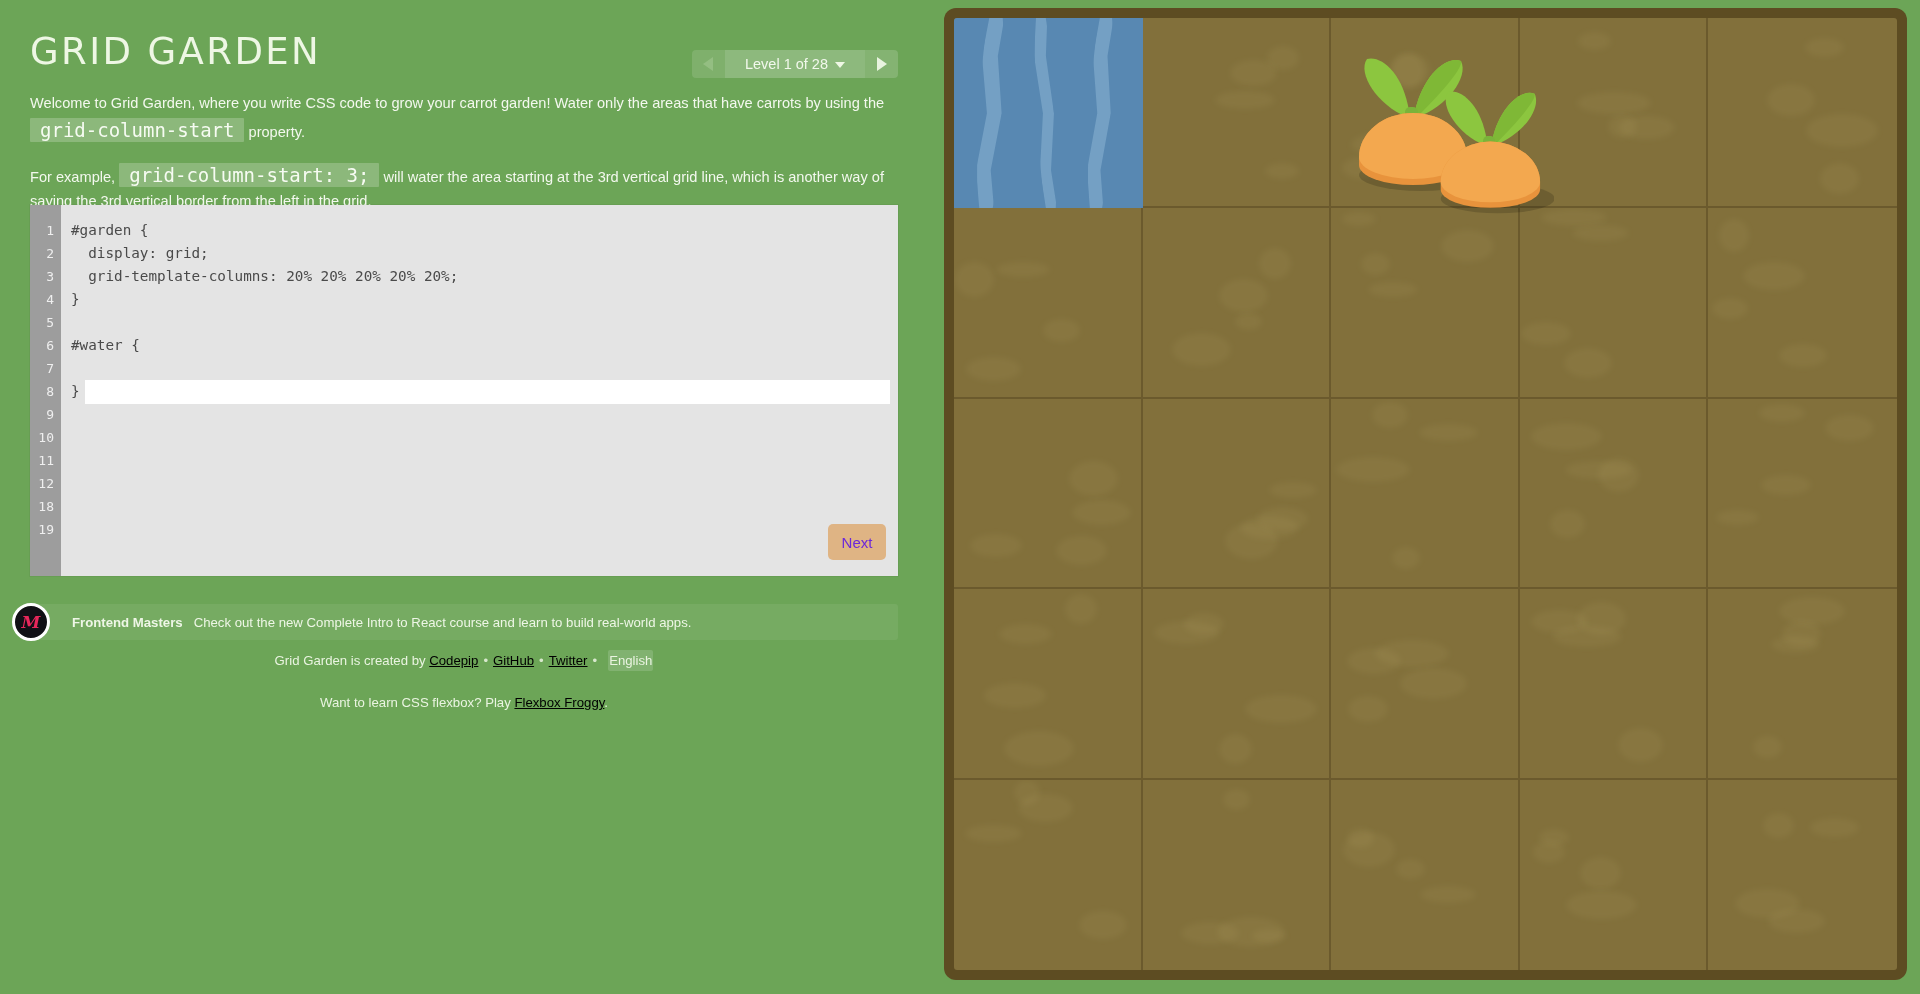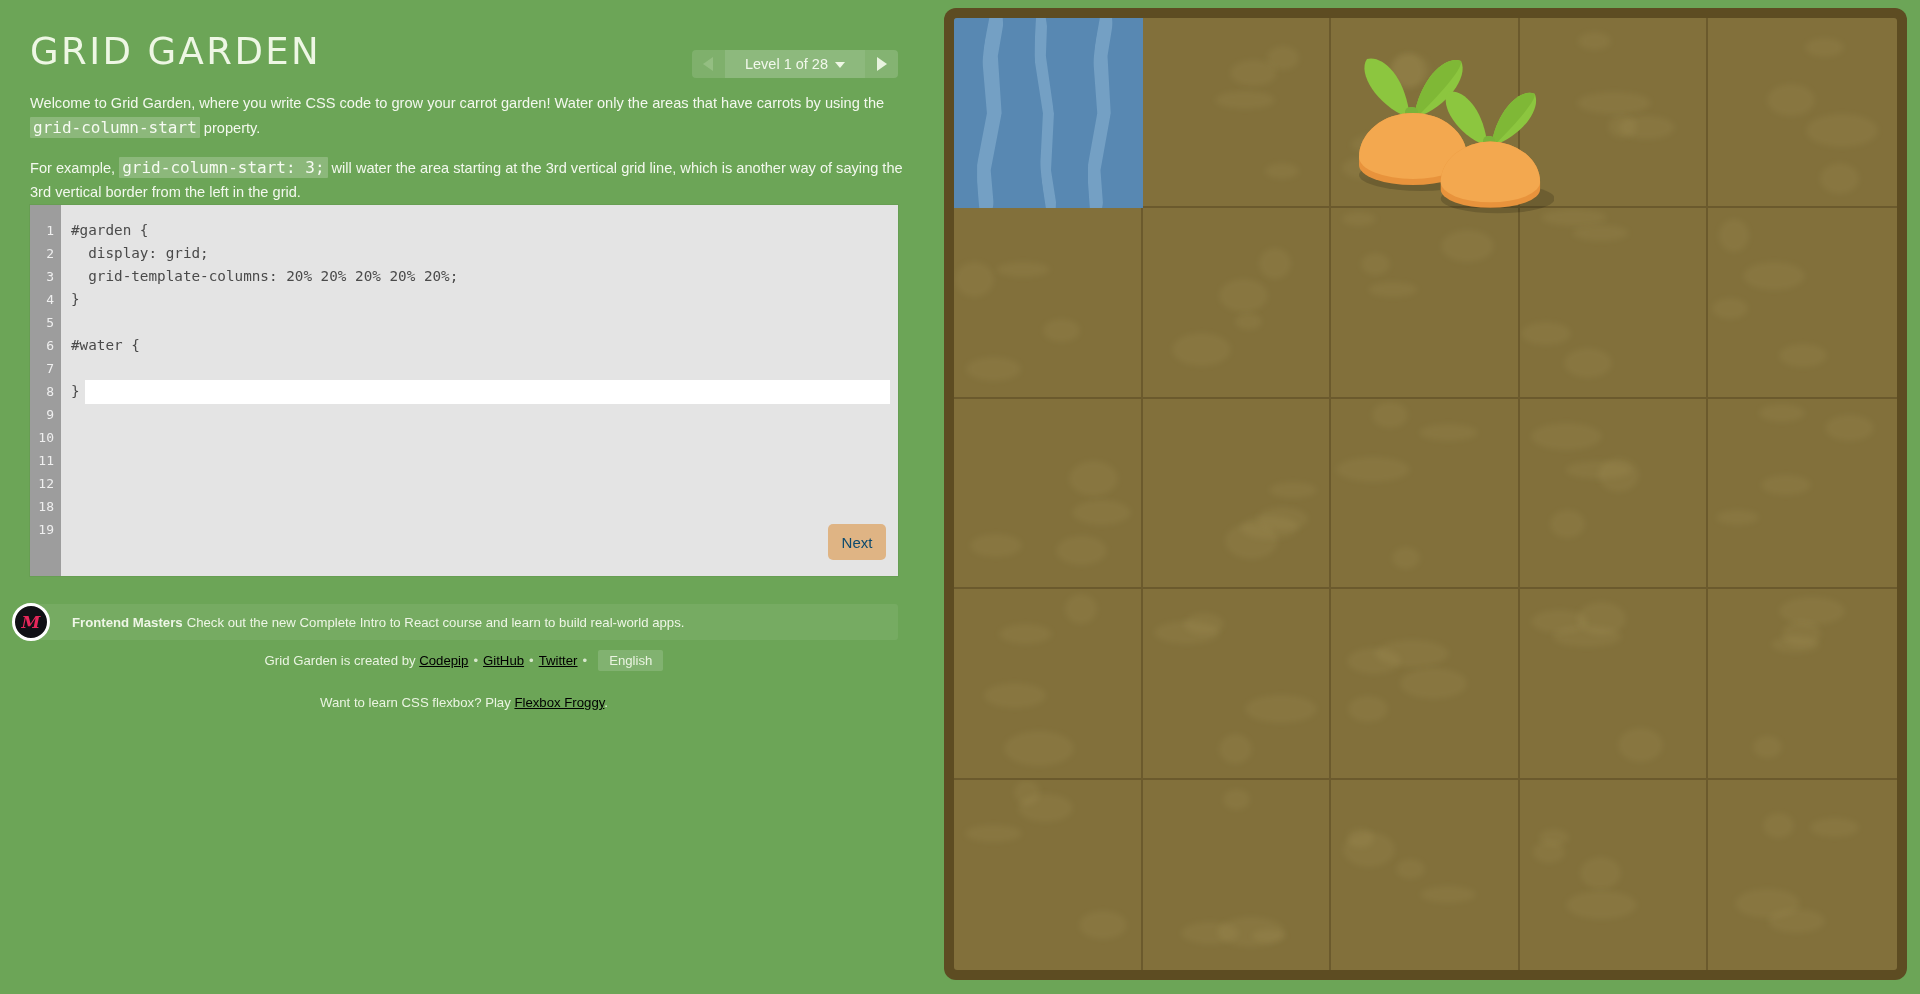--- a/index.html
+++ b/index.html
@@ -94,22 +94,22 @@
     width: 880px;
     color: #f3f8ee;
     font-size: 14.6px;
     line-height: 1.60;
   }
   #instructions p { margin: 0 0 14px 0; }
   code.inline {
     font-family: "DejaVu Sans Mono", monospace;
     background: rgba(255,255,255,0.22);
     color: #f6fbf2;
-    padding: 1px 3px;
-    font-size: 16px;
+    padding: 1px 10px;
+    font-size: 19px;
     border-radius: 1px;
   }
 
   
   #editor {
     position: absolute;
     left: 30px; top: 205px;
     width: 868px; height: 371px;
     background: #e4e4e4;
     display: flex;
@@ -152,21 +152,21 @@
     outline: none;
     font-family: "DejaVu Sans Mono", monospace;
     font-size: 14.3px;
     color: #3c3c3c;
     padding: 0 6px;
   }
   #next-button {
     position: absolute;
     right: 12px; bottom: 16px;
     background: #dfb484;
-    color: #0c4a6e;
+    color: #6d28d9;
     border: none;
     border-radius: 5px;
     width: 58px; height: 36px;
     font-size: 15px;
     cursor: pointer;
     font-family: "Liberation Sans", sans-serif;
   }
 
   
   #sponsor {
@@ -193,41 +193,41 @@
     justify-content: center;
   }
   #fm-logo span {
     color: #e8275b;
     font-size: 17px;
     font-style: italic;
     font-weight: bold;
     font-family: "DejaVu Serif", serif;
     line-height: 1;
   }
-  #sponsor b { font-weight: bold; margin-right: 4px; }
+  #sponsor b { font-weight: bold; margin-right: 11px; }
 
   
   #footer {
     position: absolute;
     left: 30px; top: 650px;
     width: 868px;
     text-align: center;
     color: #eaf4e1;
     font-size: 13.2px;
   }
   #footer .row { margin-bottom: 24px; }
   #footer a {
     color: #000000;
     text-decoration: underline;
   }
   #footer .sep { margin: 0 5px; color: #d8e8cd; }
   #lang-button {
     display: inline-block;
     background: rgba(255,255,255,0.15);
-    padding: 3px 11px;
+    padding: 3px 1px;
     border-radius: 2px;
     cursor: pointer;
     margin-left: 6px;
   }
 
   
   #garden-wrap {
     position: absolute;
     left: 944px; top: 8px;
     width: 963px; height: 972px;

